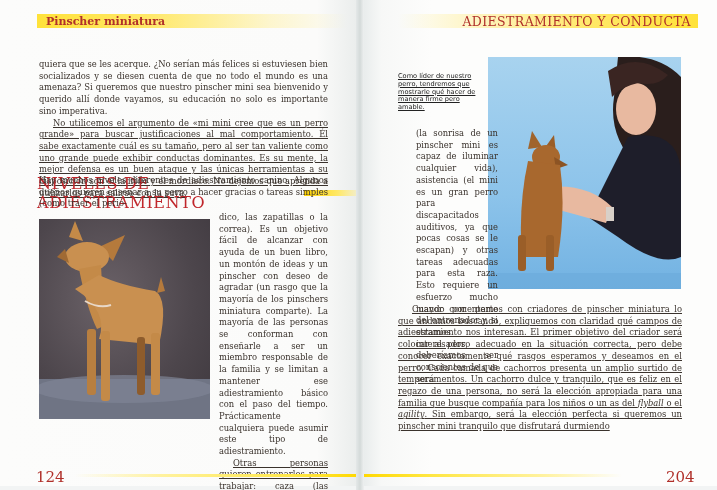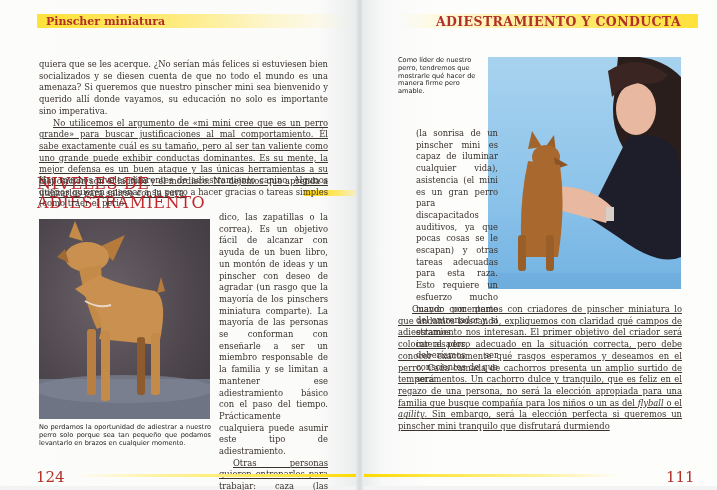--- a/index.html
+++ b/index.html
@@ -3,36 +3,36 @@
 <meta charset="utf-8">
 <style>
   html, body { margin:0; padding:0; }
   body { width:717px; height:490px; position:relative; overflow:hidden; background:#f2f4f4; font-family:"DejaVu Serif", serif; color:#2a2420; }
   .page { position:absolute; top:0; height:486px; background:#fdfdfc; }
   .page-left { left:0; width:360px; background:linear-gradient(to right,#fcfcfb 0%,#fbfbfa 88%,#e9eceb 100%); }
   .page-right { left:360px; width:357px; background:linear-gradient(to right,#e6eaea 0%,#f7f8f7 6%,#fdfdfc 20%); }
 
   .running-head { position:absolute; top:14px; height:14px; display:flex; align-items:center; font-size:11px; font-weight:bold; color:#b0302a; }
   .rh-left { left:37px; width:310px; padding-left:9px; box-sizing:border-box; background:linear-gradient(to right,#ffe23a 0%,#ffe866 35%,rgba(255,240,160,0.5) 75%,rgba(255,255,255,0) 100%); }
-  .rh-right { left:398px; width:300px; justify-content:flex-end; padding-right:17px; box-sizing:border-box; font-weight:bold; letter-spacing:0.4px; font-size:12.5px; background:linear-gradient(to right,rgba(255,255,255,0) 0%,rgba(255,240,160,0.6) 25%,#ffe866 65%,#ffe23a 100%); }
+  .rh-right { left:398px; width:300px; justify-content:flex-end; padding-right:7px; box-sizing:border-box; font-weight:normal; letter-spacing:0.4px; font-size:12.5px; background:linear-gradient(to right,rgba(255,255,255,0) 0%,rgba(255,240,160,0.6) 25%,#ffe866 65%,#ffe23a 100%); }
 
   .text { position:absolute; font-size:8.4px; line-height:11.7px; text-align:justify; color:#3a322c; }
   .text p { margin:0; }
   .indent { text-indent:14px;text-decoration:underline; }
 
   .section-title { position:absolute; left:37px; top:174px; font-size:16px; color:#c0262b; letter-spacing:0.6px; display:flex; align-items:center; }
   .section-bar { display:inline-block; width:62px; height:6px; margin-left:6px; background:linear-gradient(to right,#ffd400,#ffe866 60%,rgba(255,240,170,0.3)); }
 
   .photo { position:absolute; overflow:hidden; }
   .photo-dog { left:39px; top:219px; width:171px; height:200px; background:radial-gradient(ellipse at 40% 40%,#6b6268 0%,#4d464c 60%,#3e383e 100%); }
   .photo-trainer { left:488px; top:57px; width:193px; height:232px; background:linear-gradient(to bottom,#a8d3ef 0%,#8cc3ea 60%,#72b2e2 100%); }
 
   .caption { position:absolute; font-family:"DejaVu Sans", sans-serif; font-size:6.6px; line-height:7.8px; color:#222; }
   .caption-left { left:39px; top:424px; width:172px; text-align:justify; }
-  .caption-right { left:398px; top:57px; width:82px; }
+  .caption-right { left:398px; top:73px; width:82px;text-decoration:underline; }
 
   .folio { position:absolute; top:468px; font-size:15px; color:#b0302a; font-family:"DejaVu Serif", serif; }
   .folio-left { left:36px; }
   .folio-right { left:666px; }
   .footer-line { position:absolute; height:3px; border-radius:2px; }
   .fl-left { left:75px; top:474px; width:283px; background:linear-gradient(to right,rgba(255,240,150,0) 0%,#fff2a0 30%,#ffe640 80%,#ffd800 100%); }
   .fl-right { left:362px; top:474px; width:260px; background:linear-gradient(to right,#ffd800 0%,#ffe640 25%,#fff2a0 70%,rgba(255,240,150,0) 100%); }
   .spine { position:absolute; left:356px; top:0; width:8px; height:490px; background:linear-gradient(to right,#e4e8e8,#d4dad9,#eef0f0); }
 </style>
 </head>
@@ -74,21 +74,20 @@
       <rect x="98" y="118" width="8" height="58" rx="3" fill="#8e5c2c"></rect>
       <rect x="112" y="114" width="9" height="62" rx="3" fill="#c48a48"></rect>
     </svg>
   </div>
 
   <div class="text" style="left:219px; top:212px; width:109px;">
     <p>dico, las zapatillas o la correa). Es un objetivo fácil de alcanzar con ayuda de un buen libro, un montón de ideas y un pinscher con deseo de agradar (un rasgo que la mayoría de los pinschers miniatura comparte). La mayoría de las personas se conforman con enseñarle a ser un miembro responsable de la familia y se limitan a mantener ese adiestramiento básico con el paso del tiempo. Prácticamente cualquiera puede asumir este tipo de adiestramiento.</p>
     <p class="indent">Otras personas quieren entrenarlos para trabajar: caza (las pruebas para terriers están a veces abiertas a otras razas), rastro, terapia</p>
   </div>
 
-  <div class="caption caption-left">No perdamos la oportunidad de adiestrar a nuestro perro solo porque sea tan pequeño que podamos levantarlo en brazos en cualquier momento.</div>
 
   <div class="folio folio-left">124</div>
   <div class="footer-line fl-left"></div>
 </div>
 
 <div class="page page-right">
 </div>
 
 <div class="running-head rh-right">
   <span>ADIESTRAMIENTO Y CONDUCTA</span>
@@ -116,15 +115,15 @@
 </div>
 
 <div class="text" style="left:416px; top:128px; width:82px;">
   <p>(la sonrisa de un pinscher mini es capaz de iluminar cualquier vida), asistencia (el mini es un gran perro para discapacitados auditivos, ya que pocas cosas se le escapan) y otras tareas adecuadas para esta raza. Esto requiere un esfuerzo mucho mayor por parte del entrenador y, si estamos interesados, deberíamos ser conscientes de que será</p>
 </div>
 
 <div class="text" style="left:398px; top:304px; width:284px;">
   <p class="indent"><span>Cuando comentemos con criadores de pinscher miniatura lo que andamos buscando, expliquemos con claridad qué campos de adiestramiento nos interesan. El primer objetivo del criador será colocar al perro adecuado en la situación correcta, pero debe conocer exactamente qué rasgos esperamos y deseamos en el perro. Cada camada de cachorros presenta un amplio surtido de temperamentos. Un cachorro dulce y tranquilo, que es feliz en el regazo de una persona, no será la elección apropiada para una familia que busque compañía para los niños o un as del </span><i>flyball</i><span> o el </span><i>agility</i><span>. Sin embargo, será la elección perfecta si queremos un pinscher mini tranquilo que disfrutará durmiendo</span></p>
 </div>
 
-<div class="folio folio-right">111</div>
+<div class="folio folio-right">204</div>
 <div class="footer-line fl-right"></div>
 <div class="spine"></div>
 
 </body></html>

